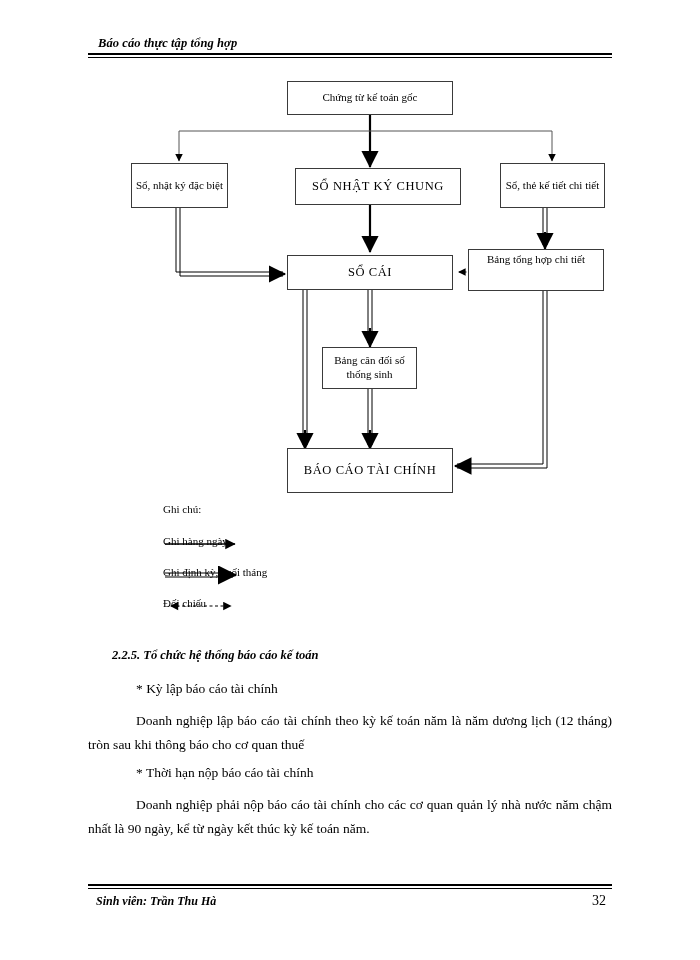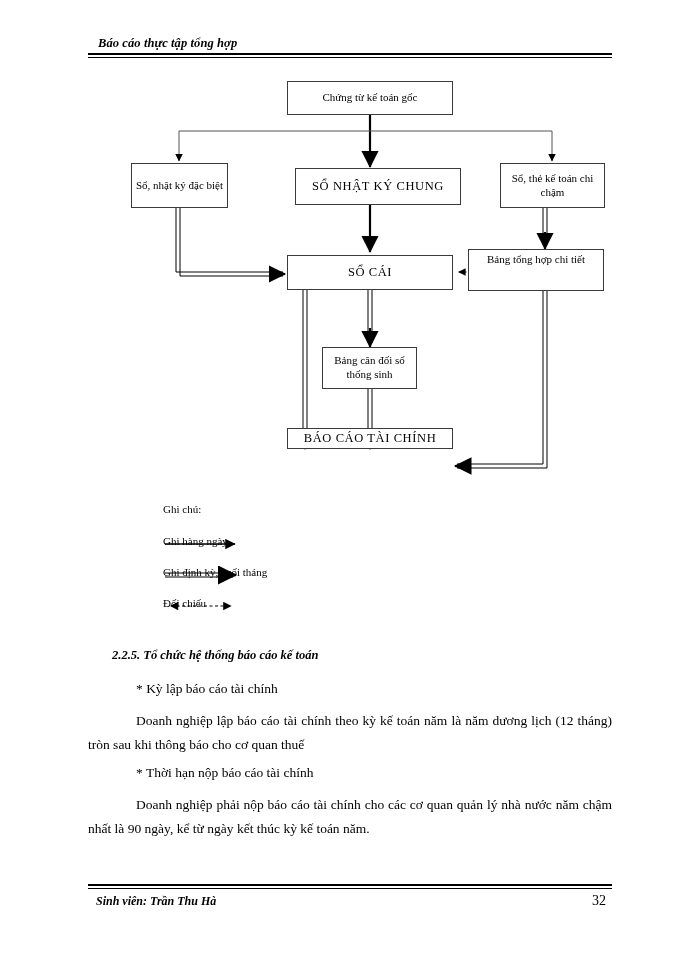--- a/index.html
+++ b/index.html
@@ -63,21 +63,21 @@
   .nodebox.topalign{align-items:flex-start;padding-top:3px;}
 
   
   #n-chungtu   {left:287px;top:81px; width:166px;height:34px;text-align:right;}
   #n-nhatkydb  {left:131px;top:163px;width:97px; height:45px;}
   #n-nkchung   {left:295px;top:168px;width:166px;height:37px;}
   #n-sothe     {left:500px;top:163px;width:105px;height:45px;}
   #n-socai     {left:287px;top:255px;width:166px;height:35px;}
   #n-bangth    {left:468px;top:249px;width:136px;height:42px;}
   #n-bangcd    {left:322px;top:347px;width:95px; height:42px;}
-  #n-baocao    {left:287px;top:428px;width:166px;height:21px;}
+  #n-baocao    {left:287px;top:448px;width:166px;height:45px;}
 
   
   .legend{position:absolute;left:163px;top:503px;width:300px;}
   .legend-title{font-size:11px;margin-bottom:20px;}
   .legend-row{
     position:relative;height:31px;font-size:11px;
   }
   .legend-label{position:absolute;left:0;top:0;white-space:nowrap;}
   .legend-art{position:absolute;left:212px;top:-4px;width:82px;height:20px;}
 
@@ -152,21 +152,21 @@
       <path d="M370,430 L370,449" stroke="#000" stroke-width="2.2" fill="none" marker-end="url(#ah)"></path>
 
       <path d="M543,291 L543,464 L457,464" stroke="#000" stroke-width="1" fill="none"></path>
       <path d="M547,291 L547,468 L457,468" stroke="#000" stroke-width="1" fill="none"></path>
       <path d="M470,466 L455,466" stroke="#000" stroke-width="2.2" fill="none" marker-end="url(#ah)"></path>
     </svg>
 
     <div class="nodebox" id="n-chungtu">Chứng từ kế toán gốc</div>
     <div class="nodebox" id="n-nhatkydb">Sổ, nhật ký đặc biệt</div>
     <div class="nodebox caps" id="n-nkchung">SỔ NHẬT KÝ CHUNG</div>
-    <div class="nodebox" id="n-sothe">Sổ, thẻ kế toán chi chậm</div>
+    <div class="nodebox" id="n-sothe">Sổ, thẻ kế tiết chi tiết</div>
     <div class="nodebox caps" id="n-socai">SỔ CÁI</div>
     <div class="nodebox topalign" id="n-bangth">Bảng tổng hợp chi tiết</div>
     <div class="nodebox" id="n-bangcd">Bảng cân đối số thống sinh</div>
     <div class="nodebox caps" id="n-baocao">BÁO CÁO TÀI CHÍNH</div>
 
     <div class="legend">
       <div class="legend-title">Ghi chú:</div>
 
       <div class="legend-row">
         <span class="legend-label">Ghi hàng ngày</span>

